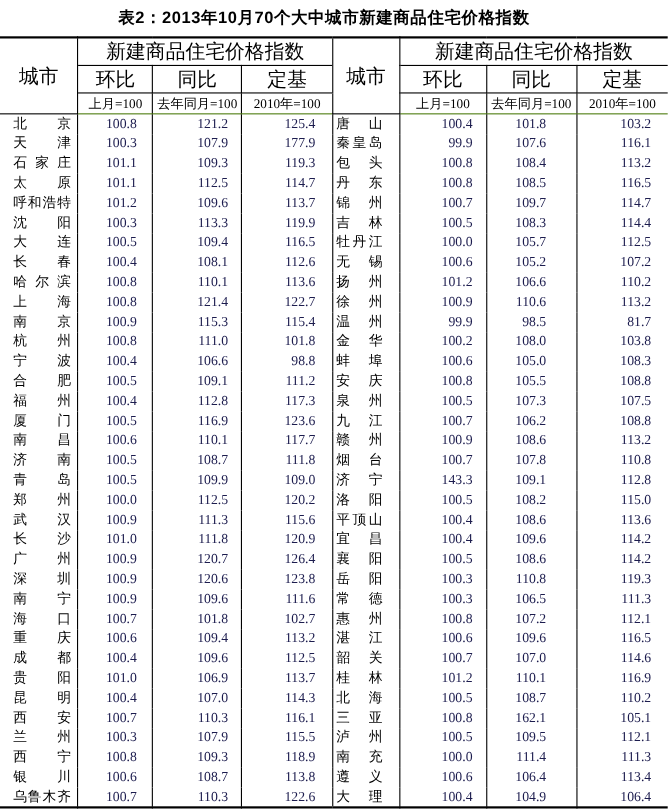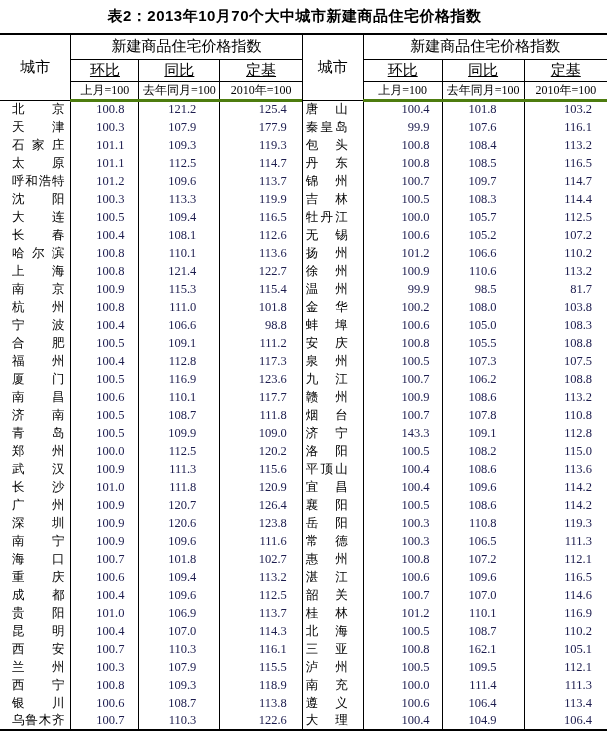--- a/index.html
+++ b/index.html
@@ -20,50 +20,50 @@
   }
   .tables { position:absolute; top:33px; left:0; display:flex; }
   table {
     border-collapse:collapse;
     table-layout:fixed;
     border-top:2px solid #000;
     border-bottom:2px solid #000;
   }
   th, td { padding:0; font-weight:normal; white-space:nowrap; overflow:hidden; }
   thead tr.r1 { height:25px; }
-  thead tr.r2 { height:22px;text-decoration:underline; }
+  thead tr.r2 { height:22px; }
   thead tr.r3 { height:19px; }
-  thead th { font-size:15px; text-align:center; vertical-align:middle; }
+  thead th { font-size:18px; text-align:center; vertical-align:middle; }
   thead tr.r3 th { font-size:12px; font-family:"Liberation Serif", serif; }
   th.city-head { border-bottom:1px solid #000; }
   .left  th.city-head { border-right:1px solid #000; }
   .right th.city-head { border-left:1px solid #000; border-right:1px solid #000; }
   th.group-head { border-bottom:1px solid #000; }
   thead tr.r2 th { border-bottom:1px solid #000; }
-  thead tr.r3 th { border-bottom:3px solid #4d7c0f; }
+  thead tr.r3 th { border-bottom:1px solid #4d7c0f; }
   thead th.bm, thead th.by { border-right:1px solid #000; }
   tbody td {
     height:18px;
     font-family:"Liberation Serif", serif;
     font-size:12.5px;
     color:#1c1c4e;
     text-align:right;
     vertical-align:middle;
   }
   tbody td.city {
     font-family:"Liberation Sans", sans-serif;
     color:#000;
     text-align:left;
   }
   .left  tbody td.city { border-right:1px solid #000; padding:0 6px 0 12px; }
   .right tbody td.city { border-left:1px solid #000; border-right:1px solid #000; padding:0 15px 0 3px; }
   td.city .just { display:flex; justify-content:space-between; }
   tbody td.v0, tbody td.v1 { border-right:1px solid #000; }
   .left  tbody td.v0 { padding-right:14px; }
-  .left  tbody td.v1 { padding-right:23px; }
+  .left  tbody td.v1 { padding-right:12px; }
   .left  tbody td.v2 { padding-right:15px; }
   .right tbody td.v0 { padding-right:12px; }
   .right tbody td.v1 { padding-right:27px; }
   .right tbody td.v2 { padding-right:15px; }
 </style>
 </head>
 <body>
 
 <div class="title">表2：2013年10月70个大中城市新建商品住宅价格指数</div>
 

